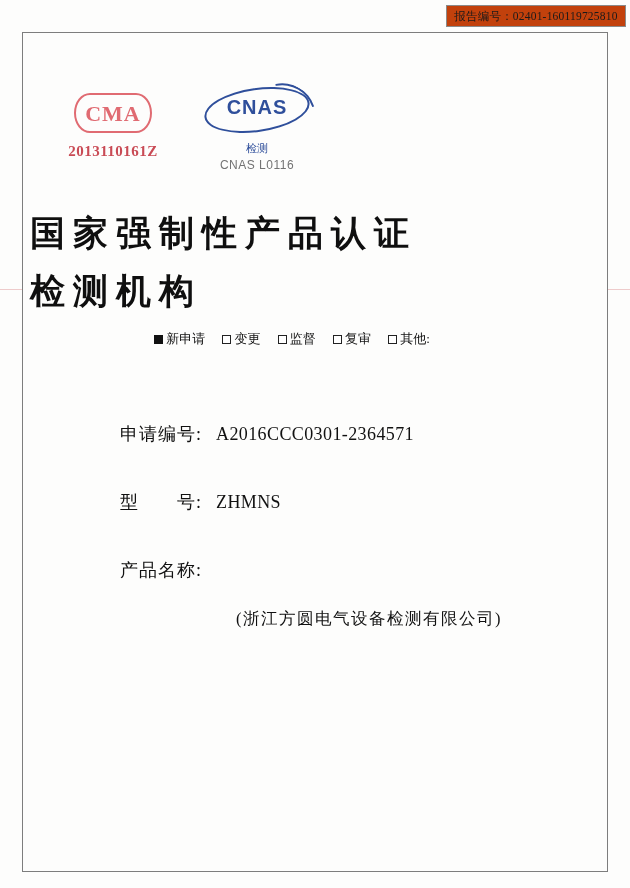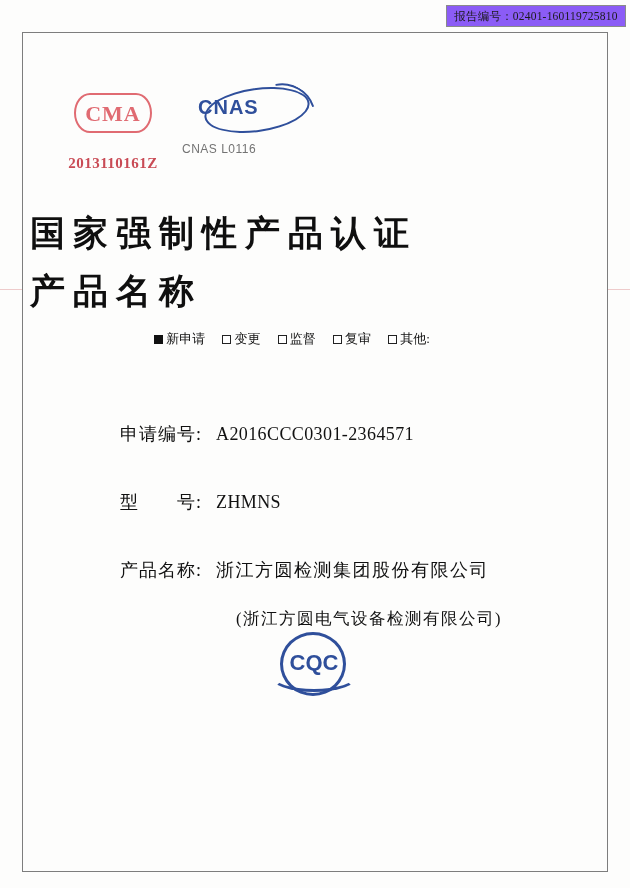--- a/index.html
+++ b/index.html
@@ -25,21 +25,21 @@
   }
 
   
   .report-no {
     position: absolute;
     left: 446px;
     top: 5px;
     width: 178px;
     height: 20px;
     border: 1px solid #8a8a8a;
-    background: #8b5cf6;
+    background: #c2410c;
     font-size: 11.5px;
     line-height: 20px;
     text-align: center;
     letter-spacing: 0.2px;
     color: #1a1a1a;
     white-space: nowrap;
   }
 
   
   .frame {
@@ -92,34 +92,34 @@
     left: 0; right: 0;
     top: 7px;
     font-family: "Liberation Serif", serif;
     font-weight: bold;
     font-size: 22px;
     line-height: 24px;
     color: #e06b72;
     letter-spacing: 1px;
   }
   .cma-number {
-    margin-top: 22px;
+    margin-top: 10px;
     font-family: "Liberation Serif", serif;
     font-weight: bold;
     font-size: 15px;
     color: #c94b55;
     letter-spacing: 0.5px;
   }
 
   .cnas-wrap {
     position: absolute;
     left: 160px;
     top: 4px;
     width: 150px;
-    text-align: left;
+    text-align: center;
   }
   .cnas-mark {
     position: relative;
     width: 118px;
     height: 58px;
     margin: 0 auto;
   }
   .cnas-mark .ellipse {
     position: absolute;
     left: 6px; top: 6px;
@@ -310,27 +310,28 @@
       </div>
       <div class="cma-number">2013110161Z</div>
     </div>
 
     <div class="cnas-wrap">
       <div class="cnas-mark">
         <div class="ellipse"></div>
         <div class="swoosh"></div>
         <div class="cnas-text">CNAS</div>
       </div>
+      <div class="cnas-sub1">检测</div>
       <div class="cnas-sub2">CNAS L0116</div>
     </div>
 
   </div>
 
   <div class="title1">国家强制性产品认证</div>
-  <div class="title2">产品名称</div>
+  <div class="title2">检测机构</div>
 
   <div class="checkrow">
     <span class="opt">
       <span class="box checked"></span><span>新申请</span>
     </span>
     <span class="opt">
       <span class="box"></span><span>变更</span>
     </span>
     <span class="opt">
       <span class="box"></span><span>监督</span>
@@ -351,25 +352,19 @@
     </div>
 
 
     <div class="field">
       <div class="label">型　　号:</div>
       <div class="value">ZHMNS</div>
     </div>
 
     <div class="field">
       <div class="label">产品名称:</div>
-      <div class="value cn">浙江方圆检测集团股份有限公司</div>
     </div>
     <div class="value-second">(浙江方圆电气设备检测有限公司)</div>
 
   </div>
 
-  <div class="cqc">
-    <div class="ring"></div>
-    <div class="tail"></div>
-    <div class="cqc-text">CQC</div>
-  </div>
 
 </div>
 
 </body></html>

